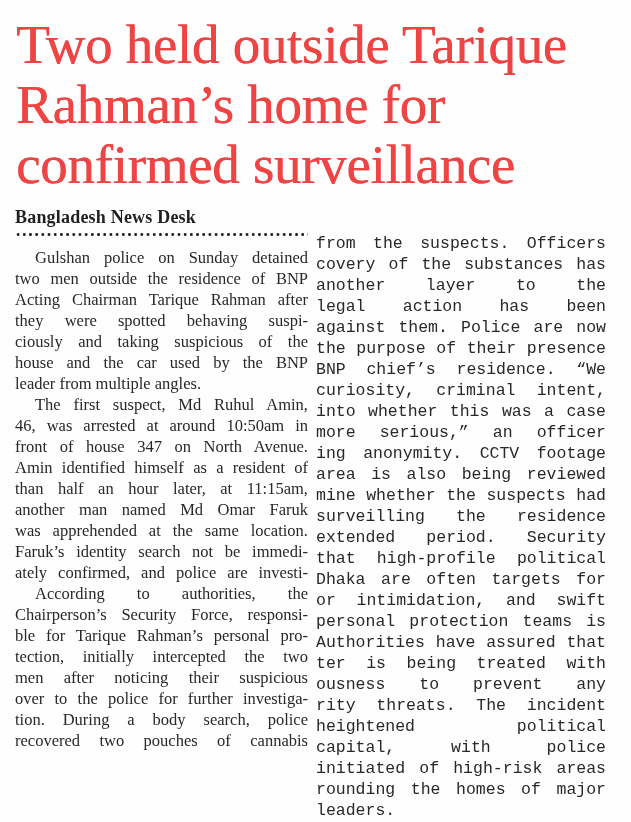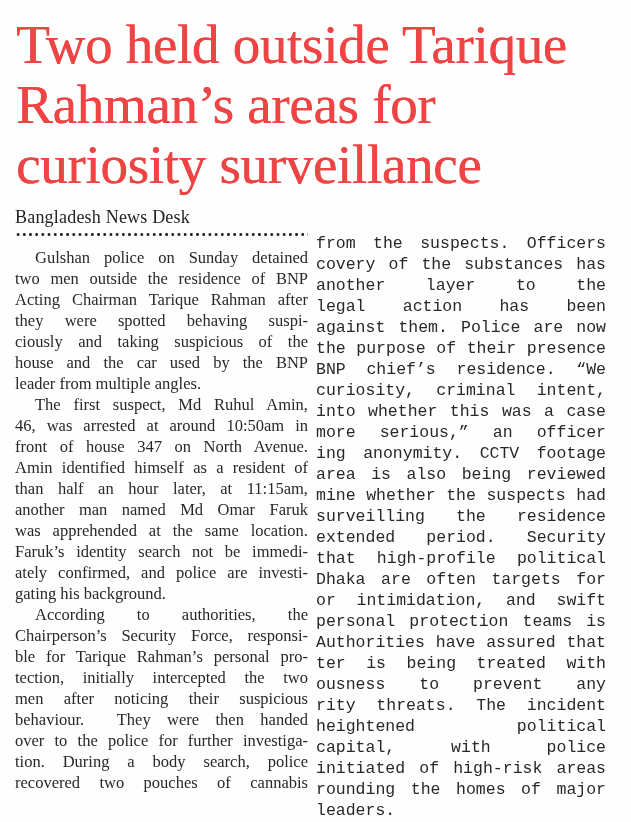--- a/index.html
+++ b/index.html
@@ -23,21 +23,21 @@
     line-height: 60px;
     color: #ef4444;
     letter-spacing: -0.3px;
     text-shadow: 0.45px 0 0 currentColor;
   }
   .hl-line { white-space: nowrap; }
   .col { position: absolute; }
   .col-left  { left: 15px;  top: 206px; width: 293px; }
   .col-right { left: 316px; top: 233px; width: 290px; font-family: Liberation Mono, monospace; }
   .byline {
-    font-weight: normal;
+    font-weight: bold;
     font-size: 18px;
     line-height: 22px;
     color: #1f1f1f;
     letter-spacing: 0.2px;
   }
   .dotted-rule {
     height: 5px;
     margin: 4px 0 10px 0;
     background-image: radial-gradient(circle, #1c1c1c 1.25px, rgba(0,0,0,0) 1.5px);
     background-size: 6.2px 5px;
@@ -56,22 +56,22 @@
   }
   .ln.start { text-indent: 20px; }
   .ln.end   { text-align-last: left; }
 </style>
 </head>
 <body>
 
 <div class="page">
   <h1 class="headline" id="headline">
       <div class="hl-line">Two held outside Tarique</div>
-      <div class="hl-line">Rahman’s areas for</div>
-      <div class="hl-line">curiosity surveillance</div>
+      <div class="hl-line">Rahman’s home for</div>
+      <div class="hl-line">confirmed surveillance</div>
     </h1>
 
   <div class="col col-left">
     <div class="byline">Bangladesh News Desk</div>
     <div class="dotted-rule"></div>
     <div class="lines" id="col1">
         <div class="ln start">Gulshan police on Sunday detained</div>
         <div class="ln">two men outside the residence of BNP</div>
         <div class="ln">Acting Chairman Tarique Rahman after</div>
         <div class="ln">they were spotted behaving suspi-</div>
@@ -80,27 +80,25 @@
         <div class="ln end">leader from multiple angles.</div>
         <div class="ln start">The first suspect, Md Ruhul Amin,</div>
         <div class="ln">46, was arrested at around 10:50am in</div>
         <div class="ln">front of house 347 on North Avenue.</div>
         <div class="ln">Amin identified himself as a resident of</div>
         <div class="ln">than half an hour later, at 11:15am,</div>
         <div class="ln">another man named Md Omar Faruk</div>
         <div class="ln">was apprehended at the same location.</div>
         <div class="ln">Faruk’s identity search not be immedi-</div>
         <div class="ln">ately confirmed, and police are investi-</div>
-        <div class="ln end">gating his background.</div>
         <div class="ln start">According to authorities, the</div>
         <div class="ln">Chairperson’s Security Force, responsi-</div>
         <div class="ln">ble for Tarique Rahman’s personal pro-</div>
         <div class="ln">tection, initially intercepted the two</div>
         <div class="ln">men after noticing their suspicious</div>
-        <div class="ln">behaviour.&nbsp; They were then handed</div>
         <div class="ln">over to the police for further investiga-</div>
         <div class="ln">tion. During a body search, police</div>
         <div class="ln">recovered two pouches of cannabis</div>
       </div>
   </div>
 
   <div class="col col-right">
     <div class="lines" id="col2">
         <div class="ln">from the suspects. Officers said the dis-</div>
         <div class="ln">covery of the substances has added</div>

